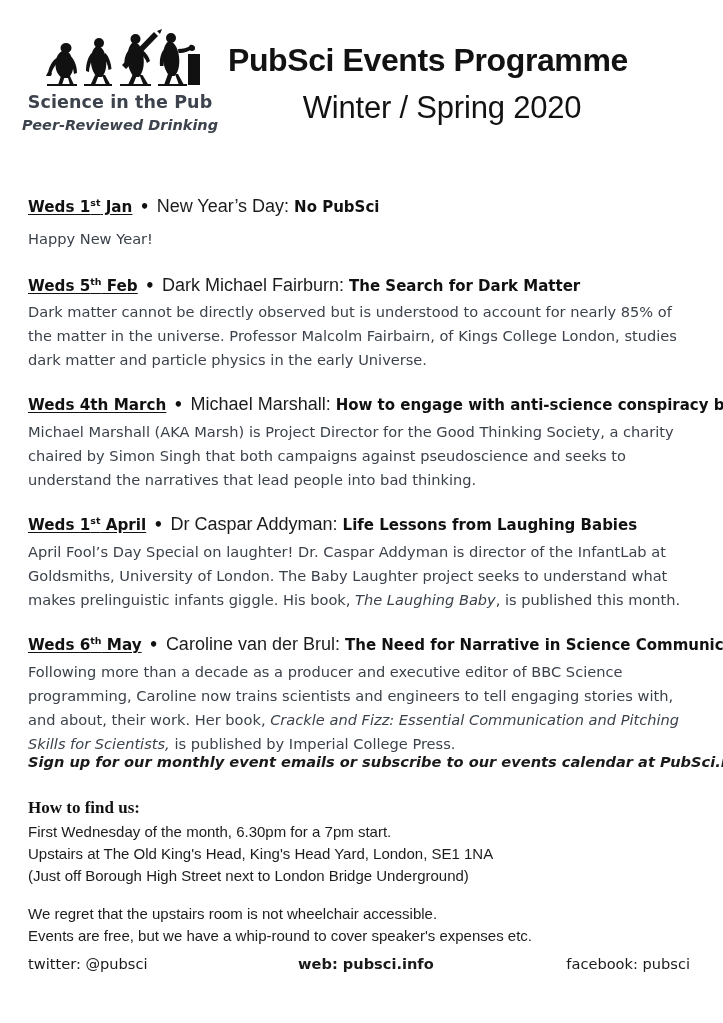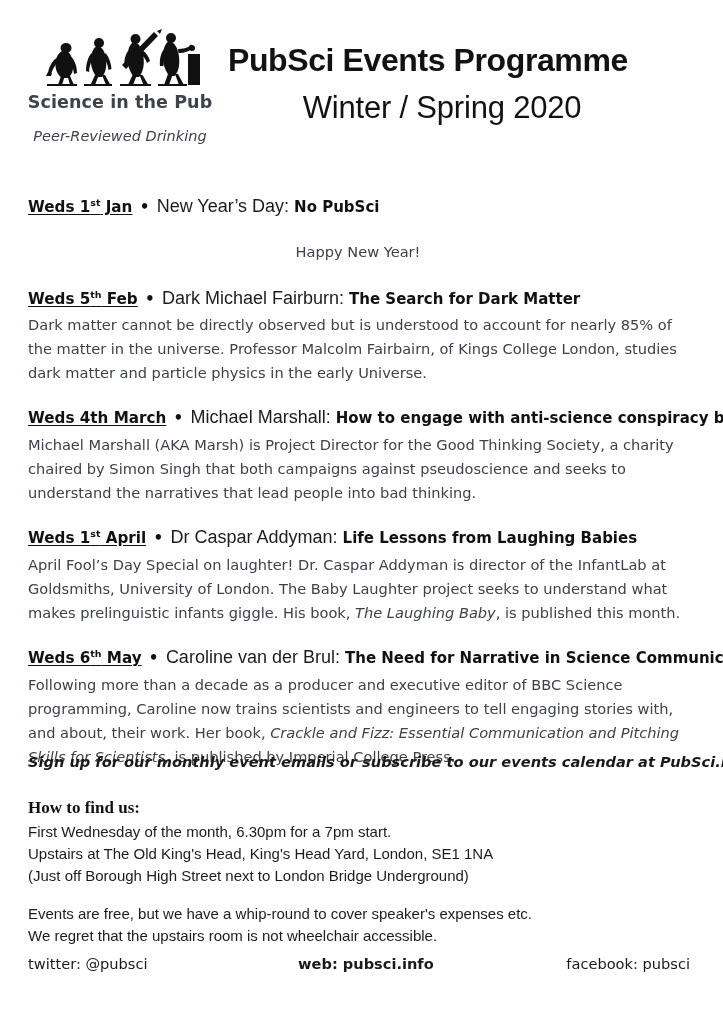--- a/index.html
+++ b/index.html
@@ -55,24 +55,24 @@
     font-weight: 600;
     color: #3d434c;
     letter-spacing: 0.1px;
     margin-top: 4px;
     white-space: nowrap;
   }
 
   .logo-sub {
     font-family: "DejaVu Sans", sans-serif;
     font-size: 14.5px;
-    font-weight: 400;
+    font-weight: 700;
     font-style: italic;
     color: #3d434c;
-    margin-top: 16px;
+    margin-top: 5px;
     white-space: nowrap;
   }
 
   .title-block {
     position: absolute;
     left: 228px;
     top: 44px;
     width: 470px;
   }
 
@@ -160,21 +160,21 @@
     line-height: 1.65;
     max-width: 660px;
   }
 
   .event-body em {
     font-style: italic;
   }
 
   
   .ev-jan   { margin-bottom: 22px; }
-  .ev-jan .event-body { margin-top: 20px; text-align: center; }
+  .ev-jan .event-body { margin-top: 7px; }
   .ev-feb   { margin-bottom: 20px; }
   .ev-mar   { margin-bottom: 20px; }
   .ev-apr   { margin-bottom: 20px; }
   .ev-may   { margin-bottom: 12px; }
 
   
   .signup {
     position: absolute;
     left: 28px;
     top: 753px;
@@ -333,22 +333,22 @@
     </div>
 
   <div class="signup">Sign up for our monthly event emails or subscribe to our events calendar at PubSci.info</div>
 
   <div class="findus">
     <div class="findus-title">How to find us:</div>
     <div class="findus-line">First Wednesday of the month, 6.30pm for a 7pm start.</div>
     <div class="findus-line">Upstairs at The Old King's Head, King's Head Yard, London, SE1 1NA</div>
     <div class="findus-line">(Just off Borough High Street next to London Bridge Underground)</div>
     <div class="findus-gap"></div>
+    <div class="findus-line">We regret that the upstairs room is not wheelchair accessible.</div>
     <div class="findus-line">Events are free, but we have a whip-round to cover speaker's expenses etc.</div>
-    <div class="findus-line">We regret that the upstairs room is not wheelchair accessible.</div>
   </div>
 
   <div class="social">
     <div class="social-item social-left">twitter: @pubsci</div>
     <div class="social-item social-mid bold">web: pubsci.info</div>
     <div class="social-item social-right">facebook: pubsci</div>
   </div>
 
 </div>
 

